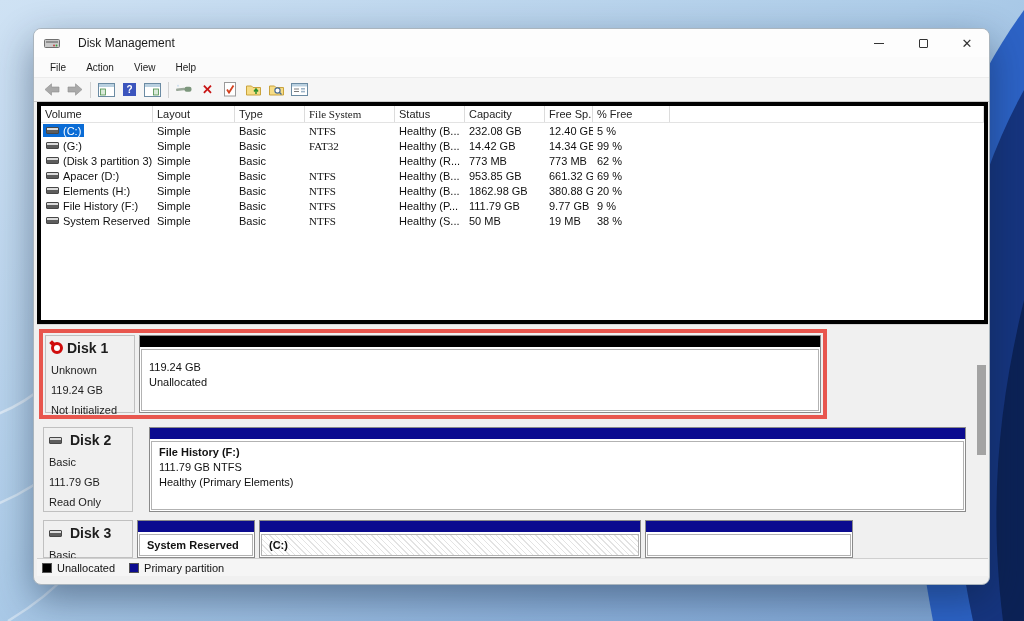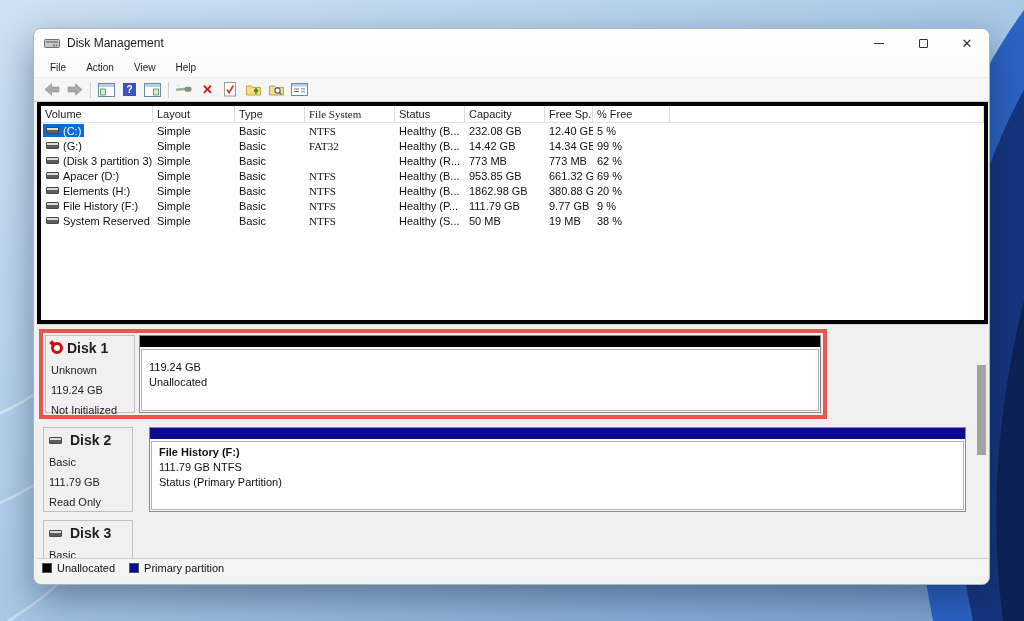--- a/index.html
+++ b/index.html
@@ -6,21 +6,21 @@
     --selection-blue:#0a6cd6; --highlight-red:#e8564e; --primary-partition:#0b0b8f;
     --unallocated-black:#000000; --help-blue:#3c55bd; --delete-red:#c81414;
   }
   *{box-sizing:border-box; margin:0; padding:0;}
   html,body{width:1024px;height:621px;overflow:hidden;}
   body{font-family:"Liberation Sans", sans-serif; position:relative; background:#9dbede;}
   .desktop-bg{position:absolute; inset:0; z-index:0;}
   .window{position:absolute; left:33px; top:28px; width:957px; height:557px; background:#f0f0f0;
     border-radius:8px; border:1px solid #a9b4bd; box-shadow:0 14px 38px rgba(10,30,60,.45); overflow:hidden; z-index:2;}
   
-  .titlebar{height:28px; background:#fdfdfd; display:flex; align-items:center; padding-left:10px; position:relative;}
+  .titlebar{height:28px; background:#fdfdfd; display:flex; align-items:center; padding-left:10px; position:relative;gap:11px;}
   .title-icon{margin-right:7px; display:flex;}
   .title-text{font-size:12px; color:#1b1b1b;}
   .window-controls{position:absolute; right:0; top:0; height:28px; display:flex;}
   .ctrl{width:44px; height:100%; display:flex; align-items:center; justify-content:center; color:#333; font-size:12px;}
   .min-glyph{display:block; width:10px; border-top:1px solid #333;}
   .max-glyph{display:block; width:9px; height:9px; border:1px solid #333; border-radius:1px;}
   .close-glyph{font-size:13px; line-height:1;}
   
   .menubar{height:20px; background:#fbfbfb; display:flex; align-items:center; padding-left:6px; font-size:10px; color:#1b1b1b;}
   .menu-item{padding:2px 10px;}
@@ -56,21 +56,21 @@
   .pbody{flex:1; background:#fff; border:1px solid #b2b2b2; margin:2px 1px 1px 1px; padding:3px 7px; font-size:11px;
     color:#111; line-height:15px; overflow:hidden; white-space:nowrap;}
   .pbody .ptitle{font-weight:bold;}
   .pbody.hatched{background:repeating-linear-gradient(45deg,#ffffff 0 3px,#e3e3e3 3px 4px);}
   .highlight-box{position:absolute; left:2px; top:4px; width:788px; height:90px; border:4px solid var(--highlight-red);
     background:#f0f0f0; display:flex; gap:4px; padding:2px; align-items:stretch;}
   .highlight-box .partition{flex:1;}
   .disk-row{position:absolute; display:flex; gap:4px; align-items:stretch;}
   .disk2-row{left:6px; top:102px; width:923px; height:85px;gap:16px;}
   .disk2-row .partition{flex:1;}
-  .disk3-row{left:6px; top:195px; width:830px; height:38px; overflow:hidden;flex-direction:column;}
+  .disk3-row{left:6px; top:195px; width:830px; height:38px; overflow:hidden;}
   .p-sysres{width:118px; flex:none;}
   .p-cdrive{width:382px; flex:none;}
   .p-third{width:208px; flex:none;}
   .disk1-body{padding-top:10px;}
   .disk-err-glyph{width:12px; height:12px; border:3px solid #d00c0c; border-radius:50%; background:#fff; position:relative; flex:none;}
   .disk-err-glyph::before{content:""; position:absolute; left:-4px; top:-4px; width:4px; height:4px; background:#d00c0c; transform:rotate(45deg);}
   
   .legend{position:absolute; left:0; top:233px; width:100%; height:18px; background:#f5f5f5; border-top:1px solid #cfcfcf;
     display:flex; align-items:center; gap:4px; padding-left:5px; font-size:11px; color:#111;}
   .legend-item{display:flex; align-items:center; gap:5px; margin-right:10px;}
@@ -355,21 +355,21 @@
           </div>
         <div class="disk-line">Basic</div>
         <div class="disk-line">111.79 GB</div>
         <div class="disk-line">Read Only</div>
       </div>
       <div class="partition">
         <div class="pbar"></div>
         <div class="pbody">
           <div class="ptitle">File History  (F:)</div>
           <div>111.79 GB NTFS</div>
-          <div>Status (Primary Partition)</div>
+          <div>Healthy (Primary Elements)</div>
         </div>
       </div>
     </div>
 
     <div class="disk-row disk3-row">
       <div class="disk-label">
         <div class="disk-name">
             <span class="drive-glyph"></span>
             <span>Disk 3</span>
           </div>

